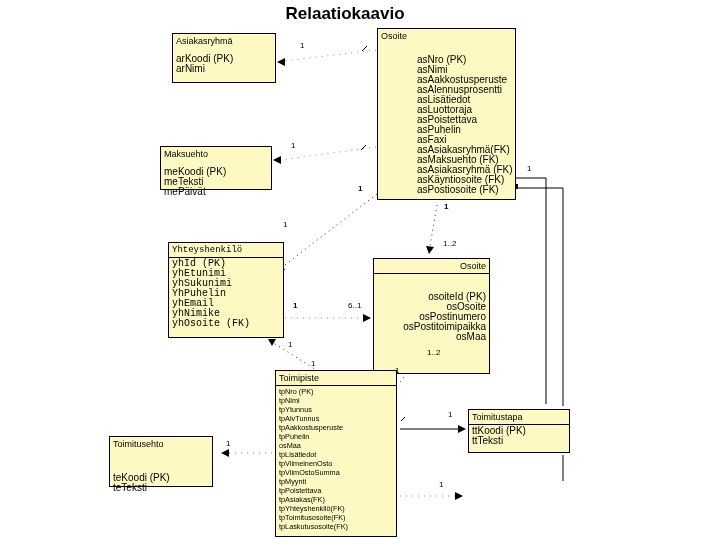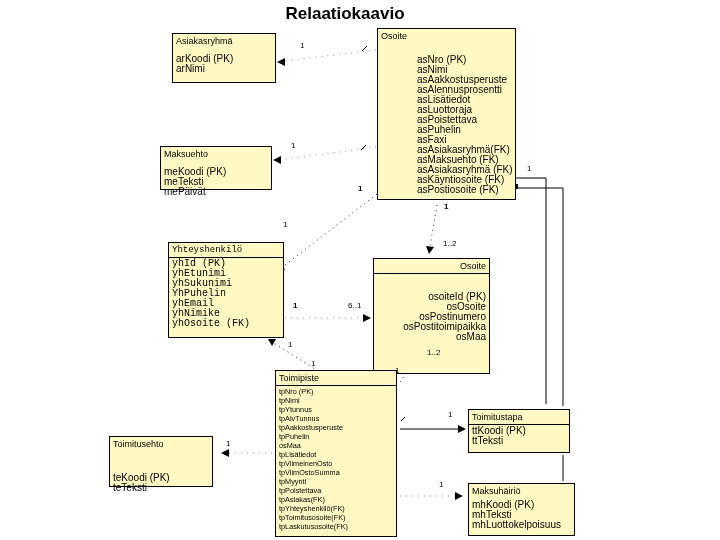--- a/index.html
+++ b/index.html
@@ -149,28 +149,20 @@
       </div>
     </div>
     <div class="entity" style="left: 468px; top: 409px; width: 102px; height: 44px;">
       <div class="t">Toimitustapa</div>
       <div class="sep"></div>
       <div class="attrs">
         <div>ttKoodi (PK)</div>
         <div>ttTeksti</div>
       </div>
     </div>
-    <div class="entity" style="left: 468px; top: 483px; width: 107px; height: 53px;">
-      <div class="t">Maksuhäiriö</div>
-      <div class="attrs" style="margin-top: 4px;">
-        <div>mhKoodi (PK)</div>
-        <div>mhTeksti</div>
-        <div>mhLuottokelpoisuus</div>
-      </div>
-    </div>
     <div class="entity" style="left: 109px; top: 436px; width: 104px; height: 51px;">
       <div class="t">Toimitusehto</div>
       <div class="attrs" style="margin-top: 24px;">
         <div>teKoodi (PK)</div>
         <div>teTeksti</div>
       </div>
     </div>
     <div class="card" style="left: 300px; top: 41px;">1</div>
     <div class="card" style="left: 291px; top: 141px;">1</div>
     <div class="card bold" style="left: 358px; top: 184px;">1</div>

